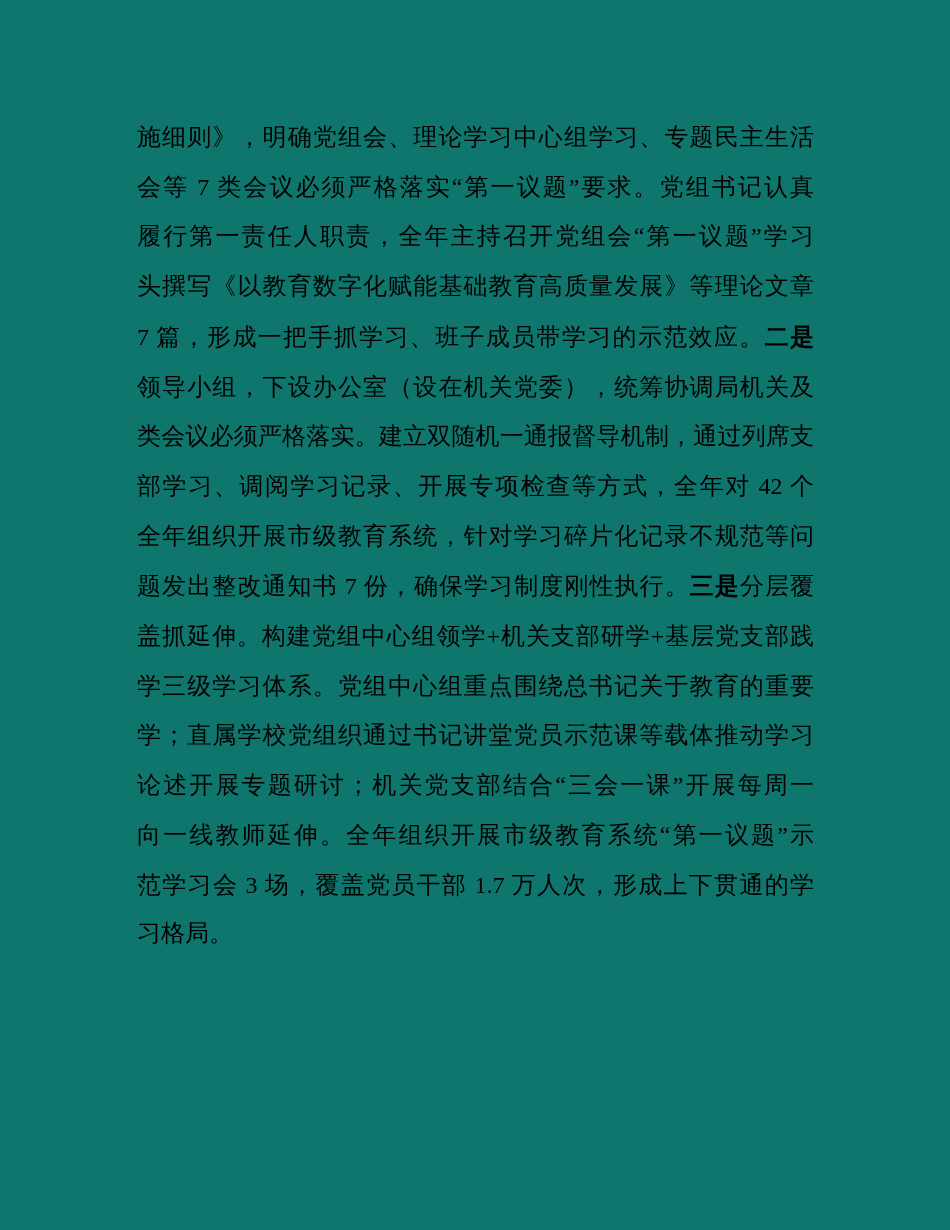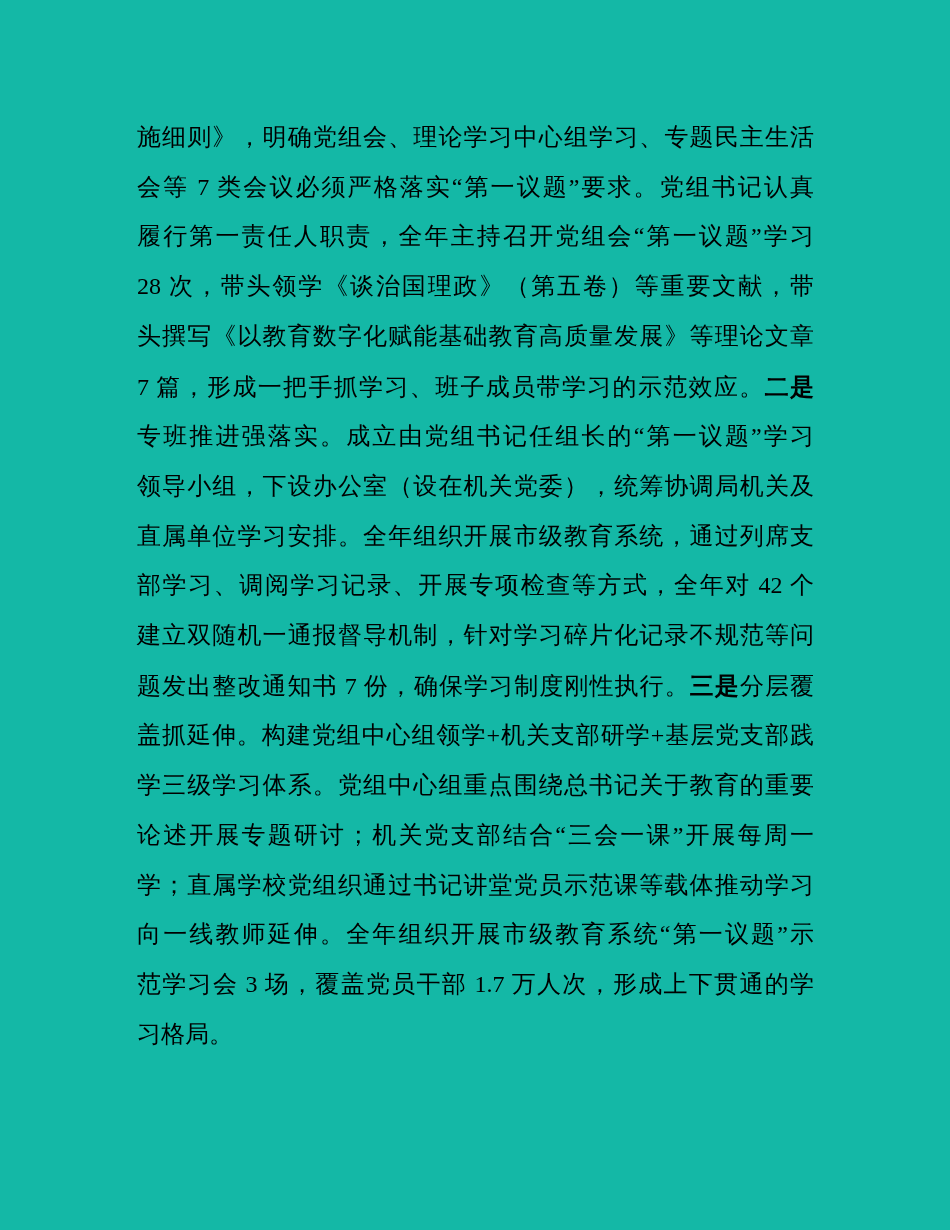--- a/index.html
+++ b/index.html
@@ -9,68 +9,67 @@
   body {
     width: 950px;
     height: 1230px;
     background: #ffffff;
     overflow: hidden;
   }
   .page {
     position: relative;
     width: 950px;
     height: 1230px;
-    background: #14b8a6;
+    background: #0f766e;
   }
   .text-block {
     position: absolute;
     left: 137px;
     top: 113px;
     width: 677px;
     font-family: "Liberation Serif", "DejaVu Serif", serif;
     font-size: 24px;
     line-height: 49.7px;
     color: #000000;
   }
   .line {
     white-space: nowrap;
     text-align: justify;
     text-align-last: justify;
     -moz-text-align-last: justify;
   }
   .line.last {
     text-align-last: left;
+    font-family: Liberation Mono, monospace;
     -moz-text-align-last: left;
   }
   .seg {
     font-weight: 400;
   }
   .seg-bold {
     font-weight: 700;
     font-family: Liberation Sans, sans-serif;
   }
 </style>
 </head>
 <body style="background: rgb(255, 255, 255);">
 
 <div class="page">
   <div class="text-block" style="color: rgb(0, 0, 0);">
       <div class="line"><span class="seg">施细则》，明确党组会、理论学习中心组学习、专题民主生活</span></div>
       <div class="line"><span class="seg">会等 7 类会议必须严格落实“第一议题”要求。党组书记认真</span></div>
       <div class="line"><span class="seg">履行第一责任人职责，全年主持召开党组会“第一议题”学习</span></div>
-      <div class="line"><span class="seg">28 次，带头领学《谈治国理政》（第五卷）等重要文献，带</span></div>
       <div class="line"><span class="seg">头撰写《以教育数字化赋能基础教育高质量发展》等理论文章</span></div>
       <div class="line"><span class="seg">7 篇，形成一把手抓学习、班子成员带学习的示范效应。</span><span class="seg seg-bold">二是</span></div>
-      <div class="line"><span class="seg">专班推进强落实。成立由党组书记任组长的“第一议题”学习</span></div>
       <div class="line"><span class="seg">领导小组，下设办公室（设在机关党委），统筹协调局机关及</span></div>
-      <div class="line"><span class="seg">直属单位学习安排。全年组织开展市级教育系统，通过列席支</span></div>
+      <div class="line"><span class="seg">类会议必须严格落实。建立双随机一通报督导机制，通过列席支</span></div>
       <div class="line"><span class="seg">部学习、调阅学习记录、开展专项检查等方式，全年对 42 个</span></div>
-      <div class="line"><span class="seg">建立双随机一通报督导机制，针对学习碎片化记录不规范等问</span></div>
+      <div class="line"><span class="seg">全年组织开展市级教育系统，针对学习碎片化记录不规范等问</span></div>
       <div class="line"><span class="seg">题发出整改通知书 7 份，确保学习制度刚性执行。</span><span class="seg seg-bold">三是</span><span class="seg">分层覆</span></div>
       <div class="line"><span class="seg">盖抓延伸。构建党组中心组领学+机关支部研学+基层党支部践</span></div>
       <div class="line"><span class="seg">学三级学习体系。党组中心组重点围绕总书记关于教育的重要</span></div>
+      <div class="line"><span class="seg">学；直属学校党组织通过书记讲堂党员示范课等载体推动学习</span></div>
       <div class="line"><span class="seg">论述开展专题研讨；机关党支部结合“三会一课”开展每周一</span></div>
-      <div class="line"><span class="seg">学；直属学校党组织通过书记讲堂党员示范课等载体推动学习</span></div>
       <div class="line"><span class="seg">向一线教师延伸。全年组织开展市级教育系统“第一议题”示</span></div>
       <div class="line"><span class="seg">范学习会 3 场，覆盖党员干部 1.7 万人次，形成上下贯通的学</span></div>
       <div class="line last"><span class="seg">习格局。</span></div>
     </div>
 </div>
 
 </body></html>

